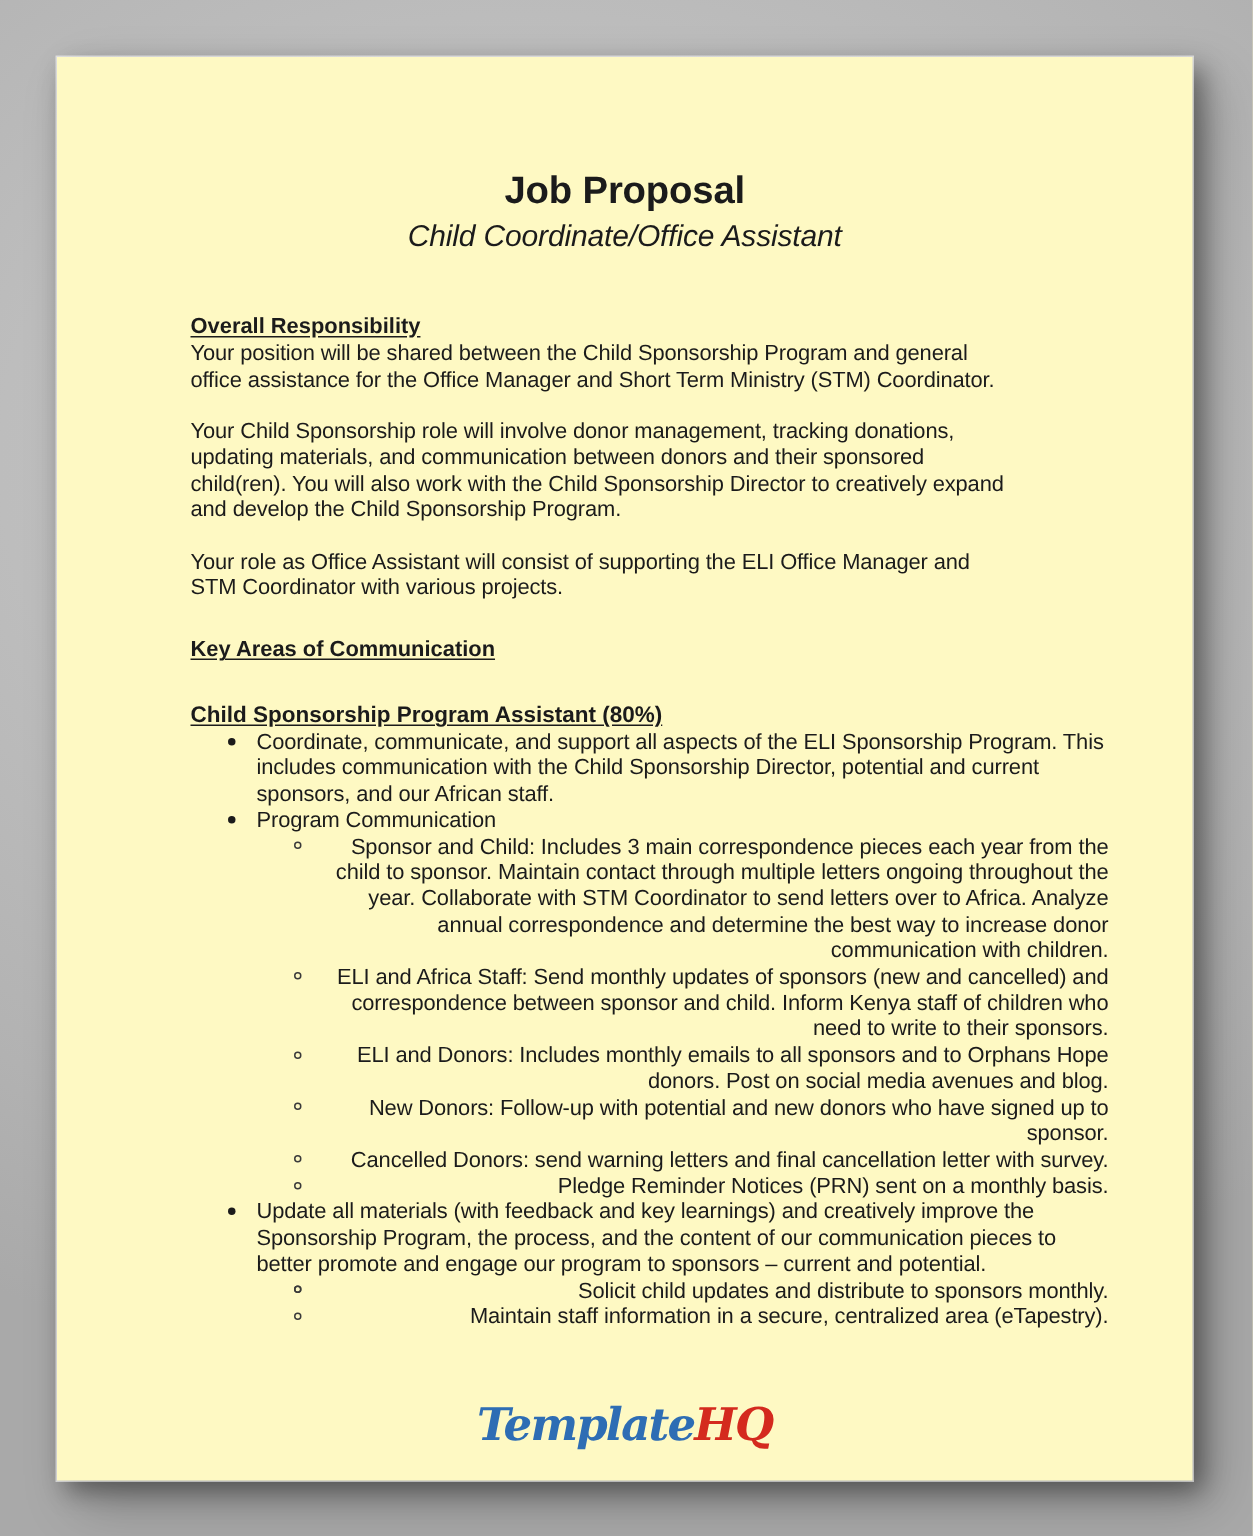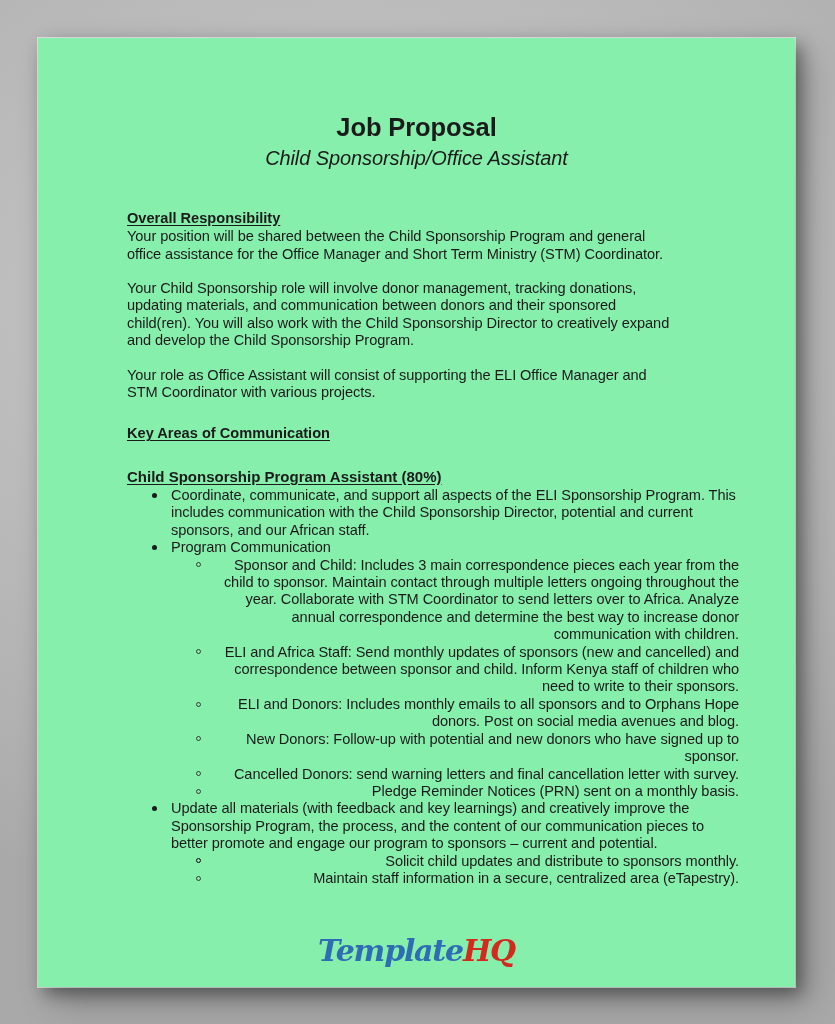--- a/index.html
+++ b/index.html
@@ -18,21 +18,21 @@
     -webkit-font-smoothing: antialiased;
   }
 
   
   .page-wrap {
     position: absolute;
     left: 38px;
     top: 38px;
     width: 757px;
     height: 949px;
-    background: #86efac;
+    background: #fef9c3;
     box-shadow:
       0 0 0 1px rgba(255,255,255,0.55),
       6px 7px 16px rgba(0,0,0,0.40),
       14px 16px 34px rgba(0,0,0,0.22);
     overflow: hidden;
   }
   .page-inner {
     position: absolute;
     left: 0;
     top: 0;
@@ -180,21 +180,21 @@
   .logo-hq { color: #d42a1e; }
 </style>
 </head>
 <body>
 
 <div class="page-wrap">
   <div class="page-inner">
 
     <div class="title-block">
       <div class="doc-title">Job Proposal</div>
-      <div class="doc-subtitle">Child Sponsorship/Office Assistant</div>
+      <div class="doc-subtitle">Child Coordinate/Office Assistant</div>
     </div>
 
     <div class="gap-lg"></div>
     <div class="gap-md"></div>
 
     <div class="section-heading">Overall Responsibility</div>
 
     <p class="para">Your position will be shared between the Child Sponsorship Program and general office assistance for the Office Manager and Short Term Ministry (STM) Coordinator.</p>
 
     <div class="gap-md"></div>

